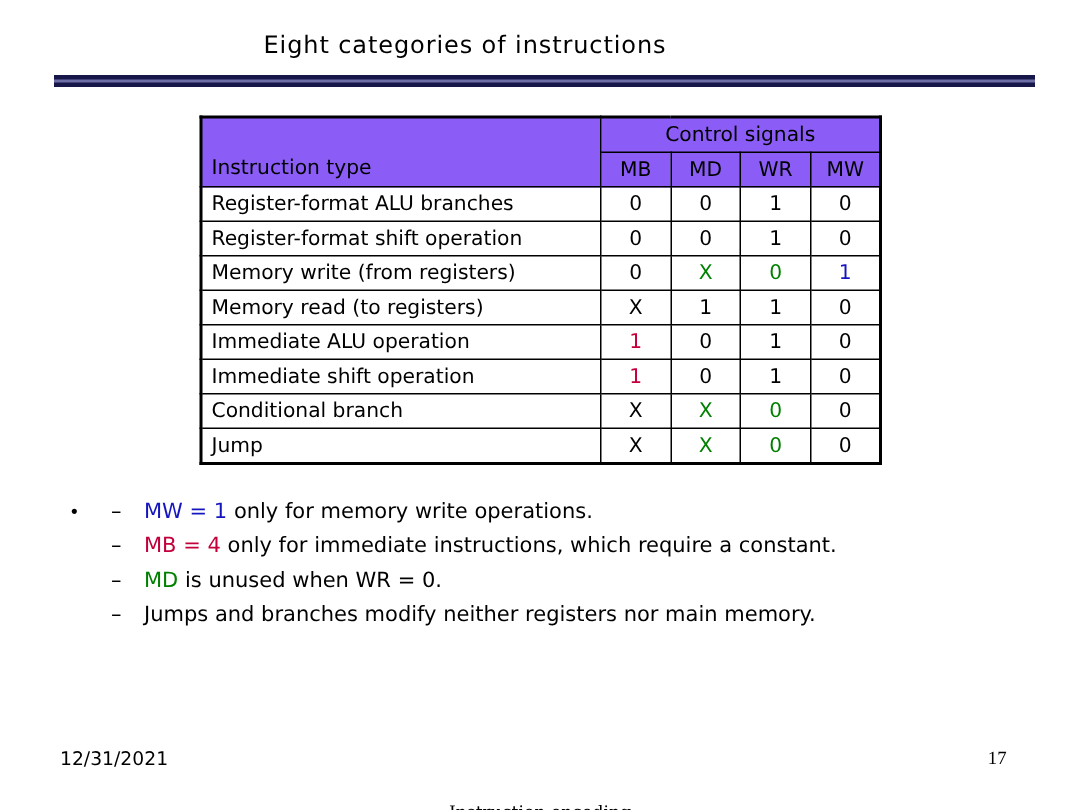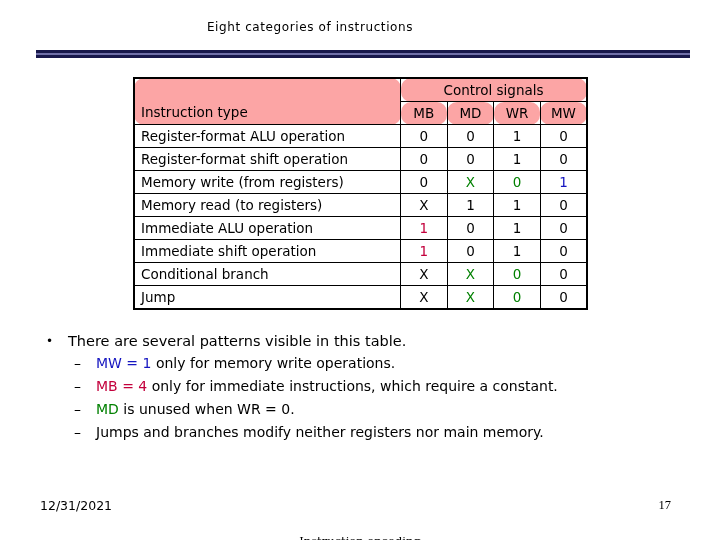--- a/index.html
+++ b/index.html
@@ -16,21 +16,21 @@
     color: #000000;
   }
 
   
   #slide-title {
     position: absolute;
     left: 0;
     top: 20px;
     width: 620px;
     text-align: center;
-    font-size: 12px;
+    font-size: 16px;
     font-weight: 400;
     letter-spacing: 0.6px;
     color: #000000;
     font-family: "DejaVu Sans", sans-serif;
   }
   #title-rule {
     position: absolute;
     left: 36px;
     top: 50px;
     width: 654px;
@@ -66,22 +66,21 @@
   #signal-table th,
   #signal-table td {
     border: 1px solid #000000;
     padding: 0;
     font-weight: 400;
     font-size: 13.5px;
     line-height: 22px;
     height: 22px;
   }
   #signal-table thead th {
-    background: #fca5a5;
-    border-radius: 10px;
+    background: #8b5cf6;
   }
   th.col-type {
     text-align: left;
     padding-left: 6px !important;
     width: 259px;
   }
   th.control-span {
     text-align: center;
     font-size: 15px;
     line-height: 22px;
@@ -191,21 +190,21 @@
     </tr>
     <tr>
       <th class="sig-head">MB</th>
       <th class="sig-head">MD</th>
       <th class="sig-head">WR</th>
       <th class="sig-head">MW</th>
     </tr>
   </thead>
   <tbody id="table-body">
       <tr>
-        <td class="type">Register-format ALU operation</td>
+        <td class="type">Register-format ALU branches</td>
         <td class="sig v-black">0</td>
         <td class="sig v-black">0</td>
         <td class="sig v-black">1</td>
         <td class="sig v-black">0</td>
       </tr>
       <tr>
         <td class="type">Register-format shift operation</td>
         <td class="sig v-black">0</td>
         <td class="sig v-black">0</td>
         <td class="sig v-black">1</td>
@@ -252,21 +251,20 @@
         <td class="sig v-green">X</td>
         <td class="sig v-green">0</td>
         <td class="sig v-black">0</td>
       </tr>
     </tbody>
 </table>
 
 <div id="bullet-block">
   <div class="bullet-l1">
     <span class="marker">•</span>
-    <span>There are several patterns visible in this table.</span>
   </div>
   <div id="sub-bullets">
       <div class="bullet-l2"><span class="marker">–</span><span class="v-blue">MW = 1</span><span> only for memory write operations.</span></div>
       <div class="bullet-l2"><span class="marker">–</span><span class="v-red">MB = 4</span><span> only for immediate instructions, which require a constant.</span></div>
       <div class="bullet-l2"><span class="marker">–</span><span class="v-green">MD</span><span> is unused when WR = 0.</span></div>
       <div class="bullet-l2"><span class="marker">–</span><span>Jumps and branches modify neither registers nor main memory.</span></div>
     </div>
 </div>
 
 <div id="footer">

